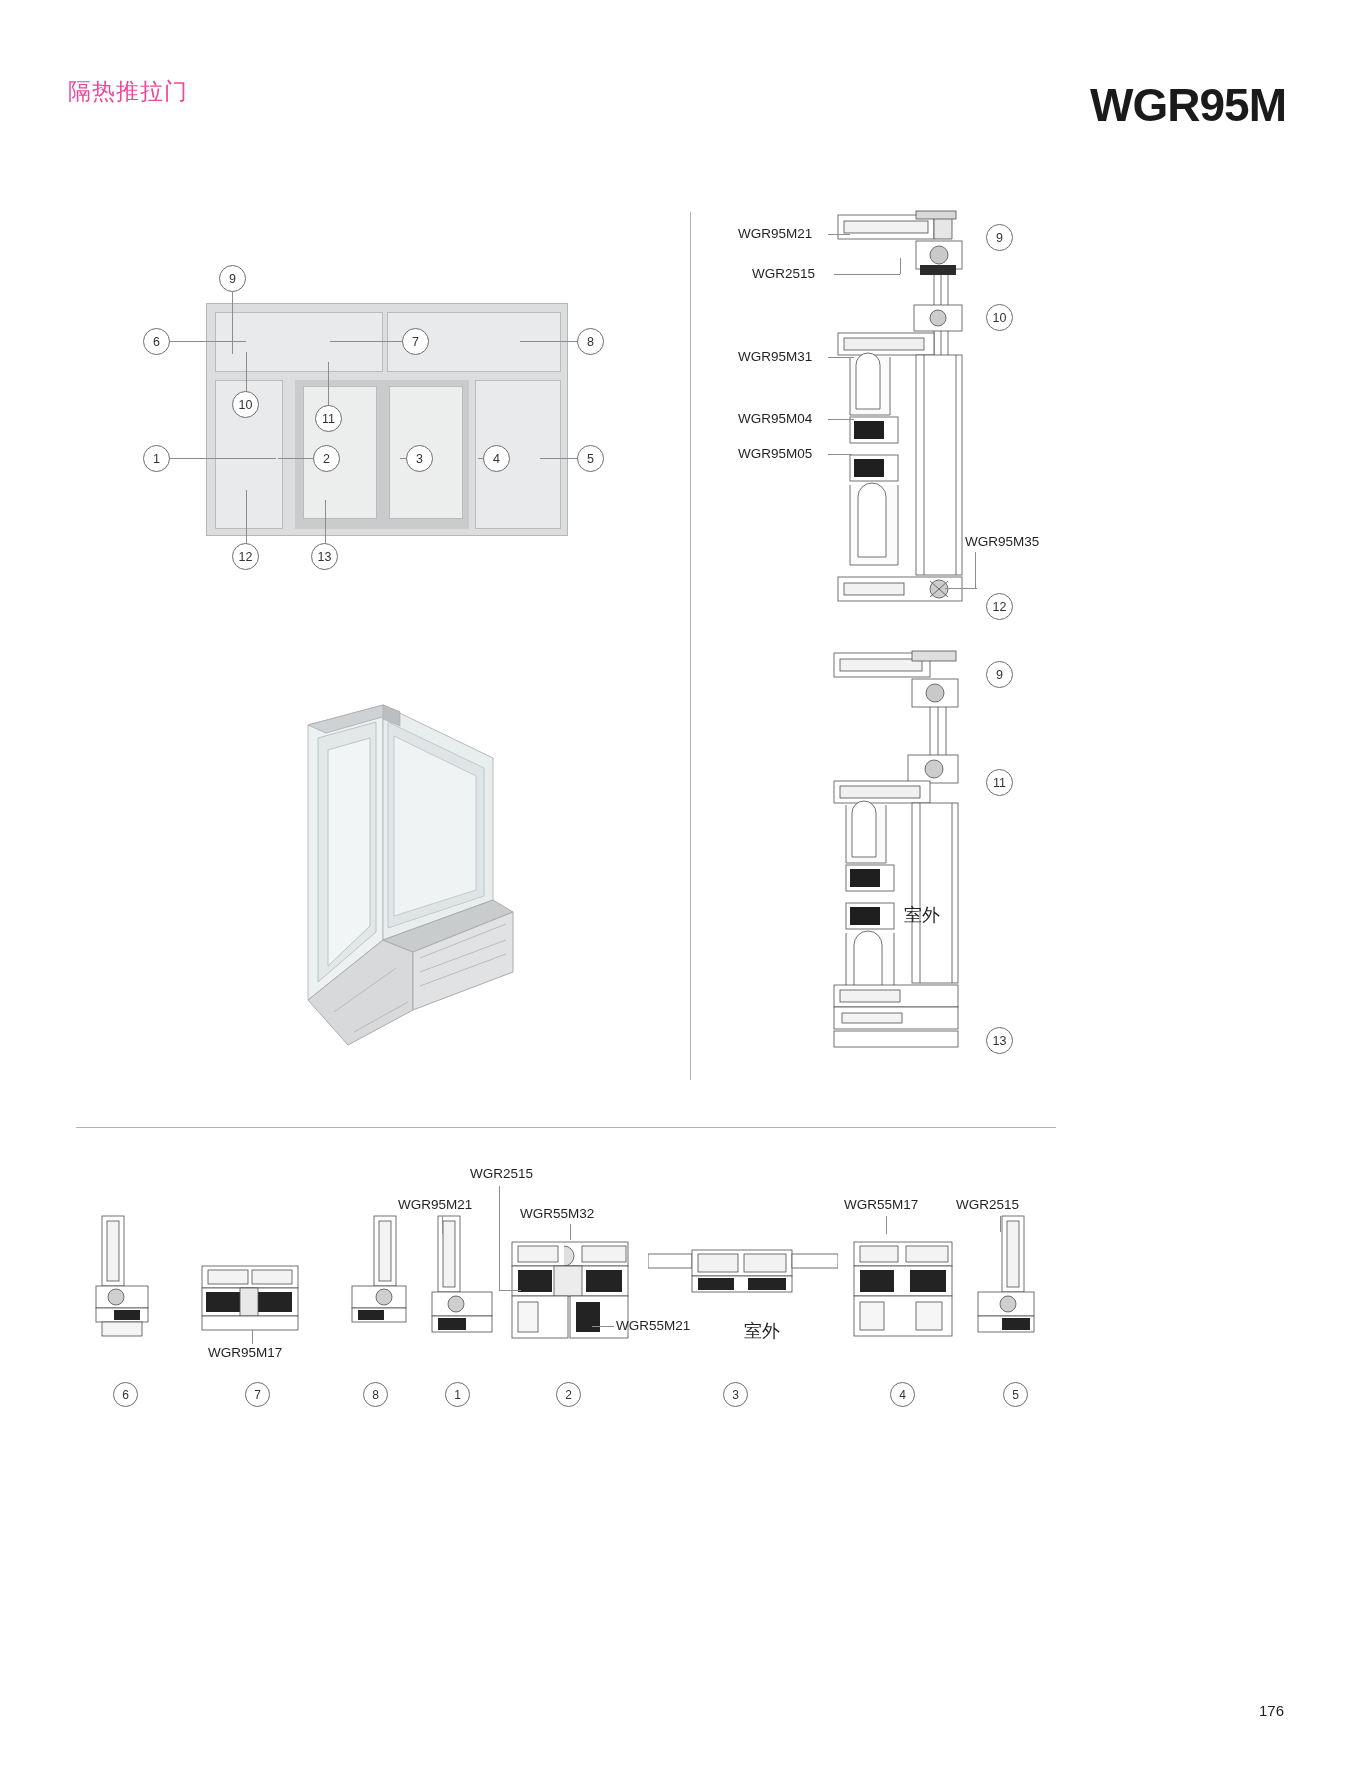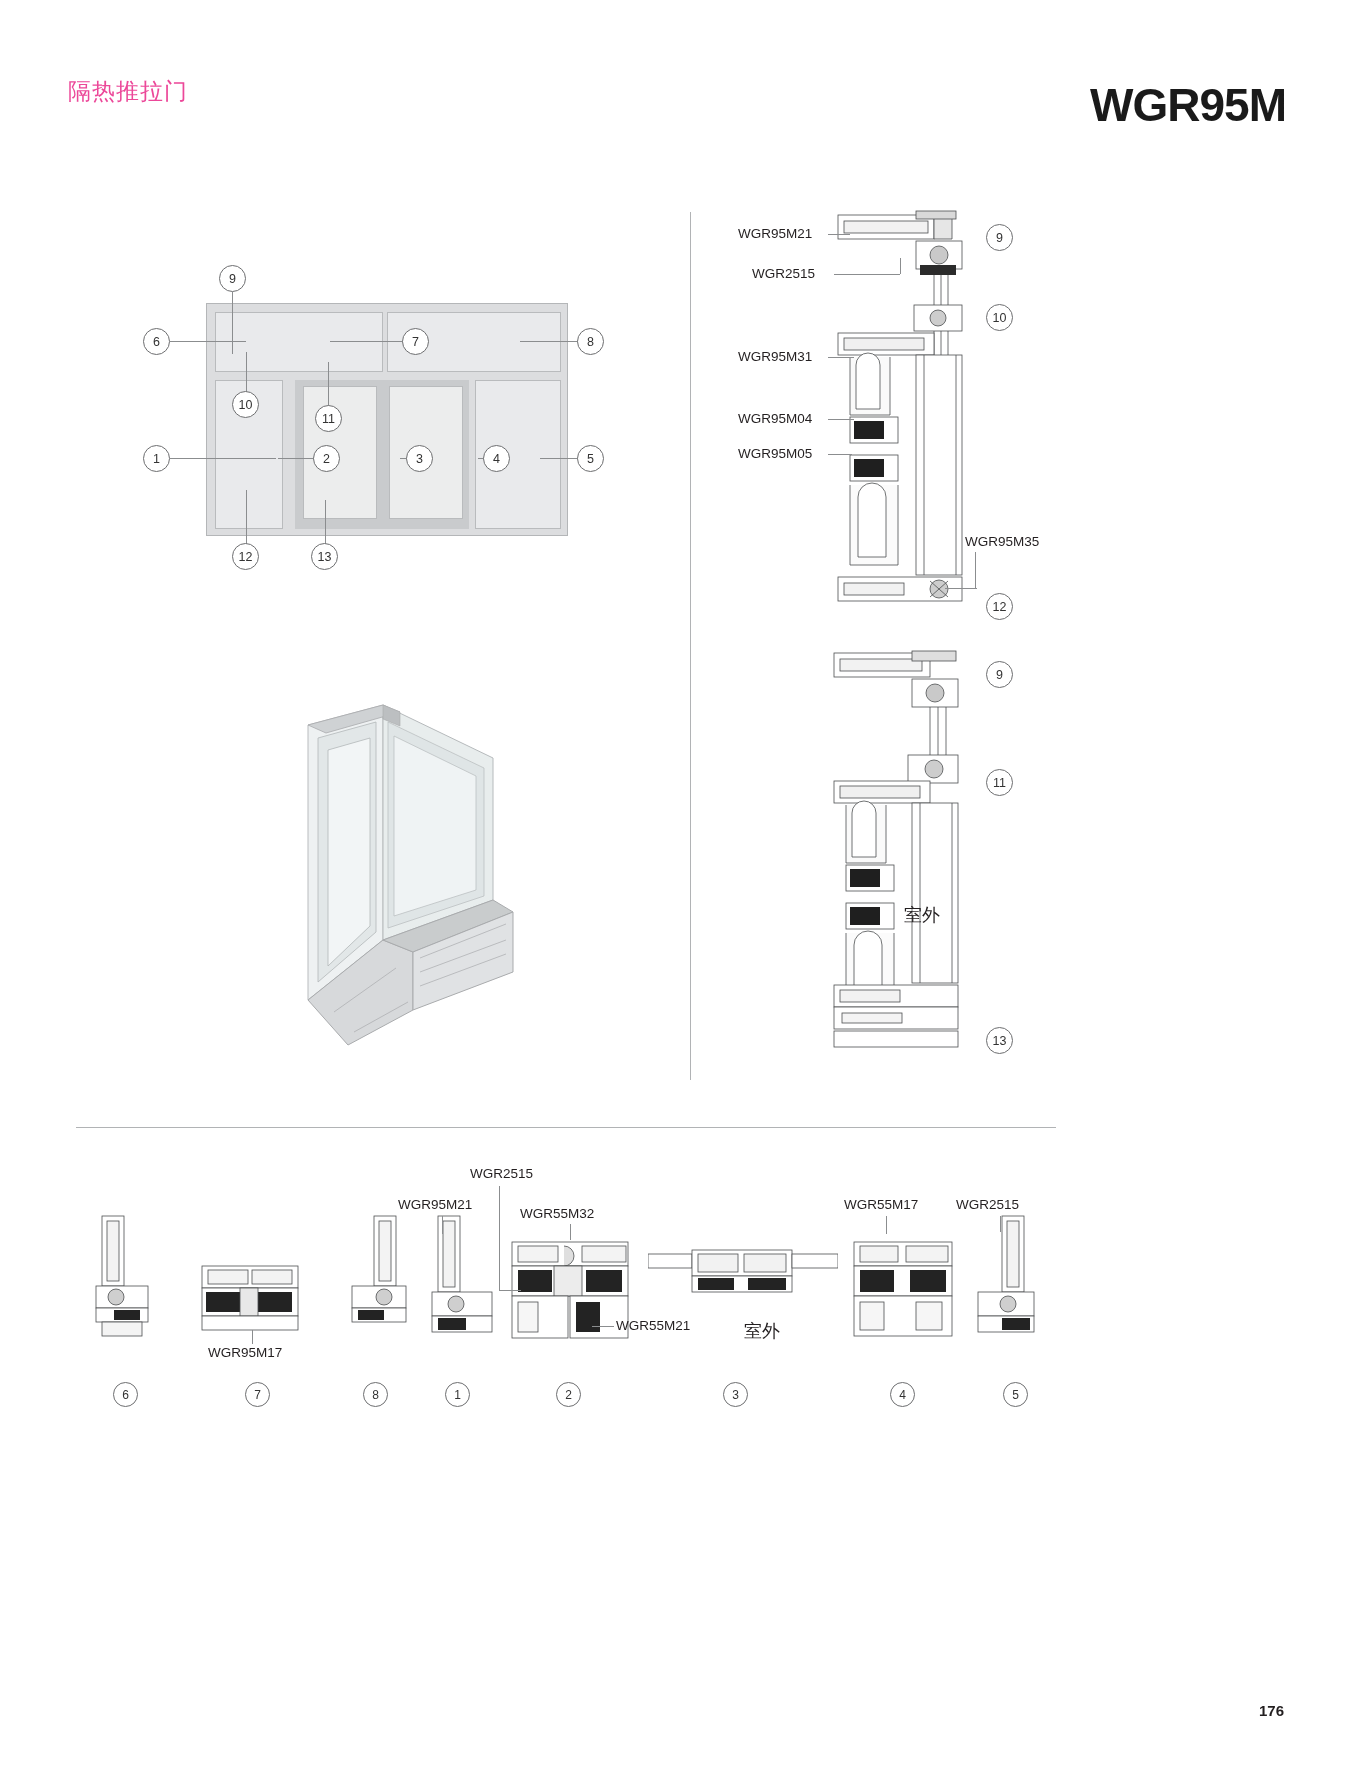--- a/index.html
+++ b/index.html
@@ -133,21 +133,21 @@
   
   .sect {
     position: absolute;
   }
 
   .pagenum {
     position: absolute;
     right: 74px;
     bottom: 53px;
     font-size: 15px;
-    font-weight: bold;
+    font-weight: normal;
     color: #231f20;
   }
 
   .cn-outdoor {
     position: absolute;
     font-size: 18px;
     color: #231f20;
   }
 
   svg { display: block; }

